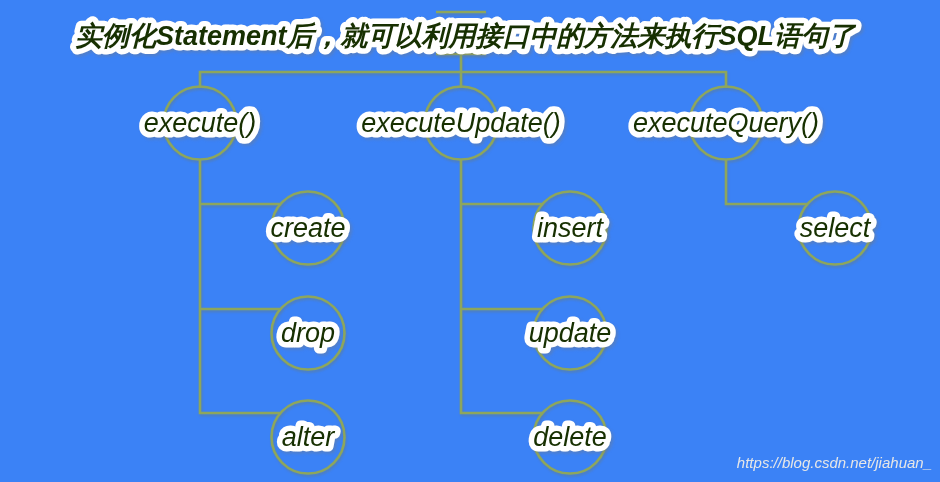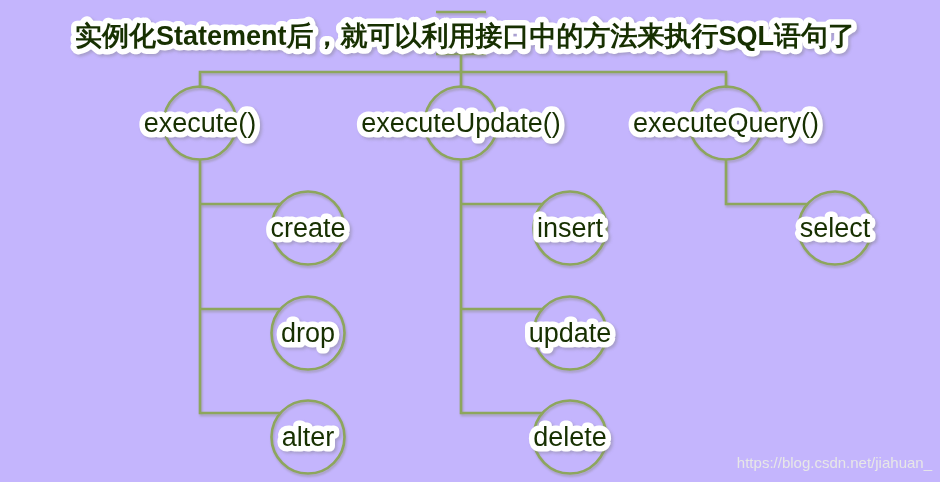--- a/index.html
+++ b/index.html
@@ -4,23 +4,24 @@
 <style>
   html, body {
     margin: 0;
     padding: 0;
     background: #ffffff;
   }
   .canvas {
     position: relative;
     width: 940px;
     height: 482px;
-    background: #c4b5fd;
+    background: #3b82f6;
     overflow: hidden;
     font-family: "Liberation Sans", "DejaVu Sans", sans-serif;
+    font-style: italic;
   }
   svg { display: block; }
 
   
   .lines {
     fill: none;
     stroke-width: 2.6;
     filter: drop-shadow(1px 2px 1px rgba(115, 120, 90, 0.38));
   }
 

